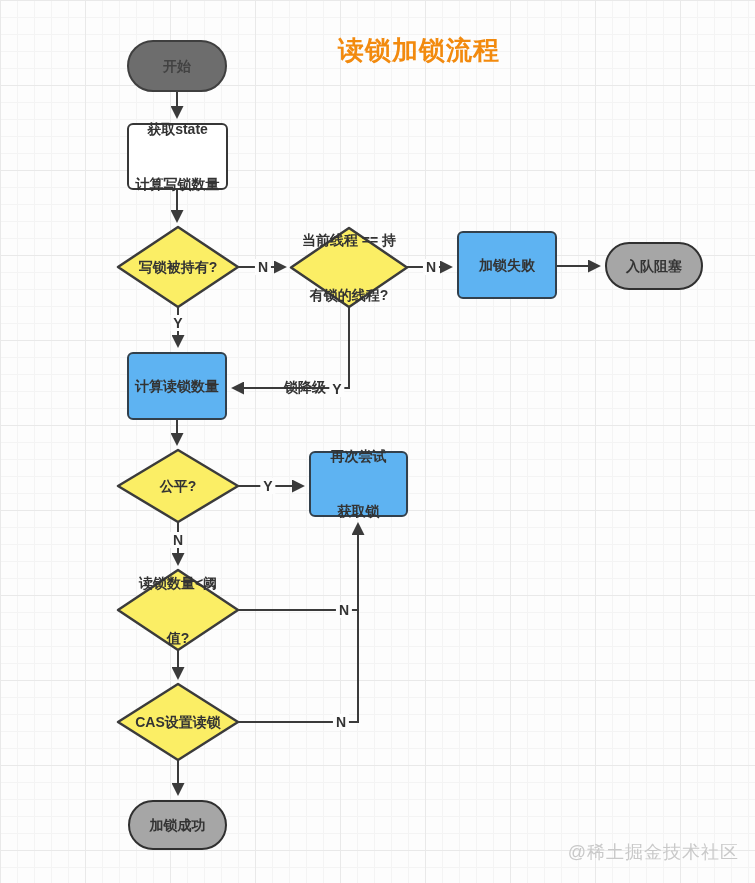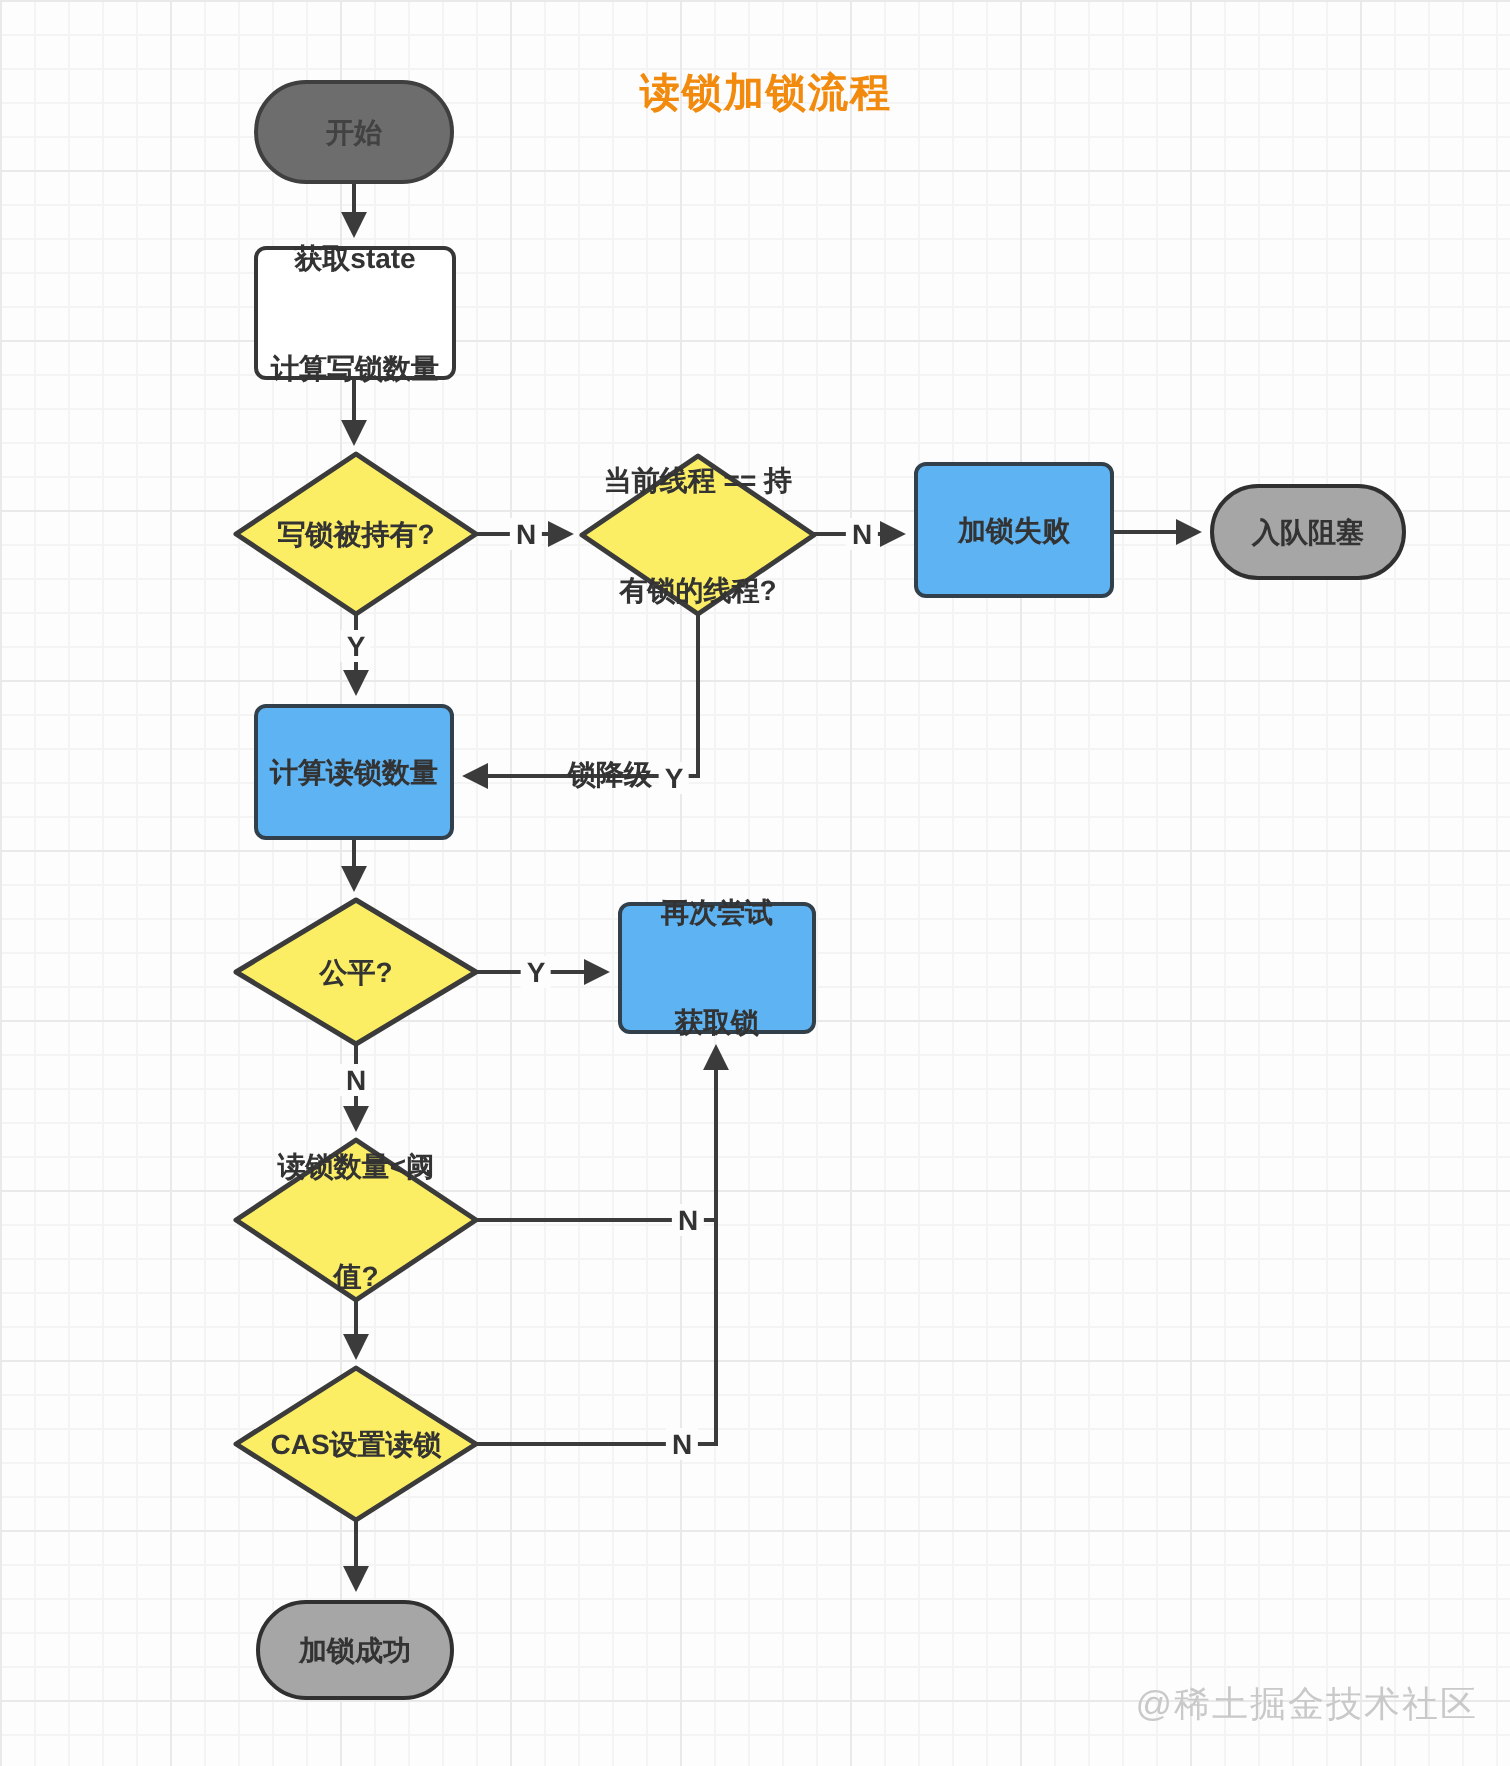--- a/index.html
+++ b/index.html
@@ -35,22 +35,22 @@
   .elabel{
     position:absolute;transform:translate(-50%,-50%);
     font-weight:700;font-size:14px;color:#333;
     background:#fdfdfd;padding:0 3px;
   }
   .freelabel{
     position:absolute;transform:translate(-50%,-50%);
     font-weight:700;font-size:14px;color:#333;margin-top:16px;
   }
   .title{
-    position:absolute;left:320px;top:33px;width:180px;text-align:left;
-    font-size:20px;font-weight:800;color:#f28a0e;letter-spacing:1px;
+    position:absolute;left:320px;top:33px;width:180px;text-align:right;
+    font-size:26px;font-weight:800;color:#f28a0e;letter-spacing:1px;
   }
   .watermark{
     position:absolute;right:16px;top:840px;
     font-size:18px;color:#c9c9c9;letter-spacing:1px;
   }
   .line2{display:block;margin-top:36px;}
 </style>
 </head>
 <body>
 

